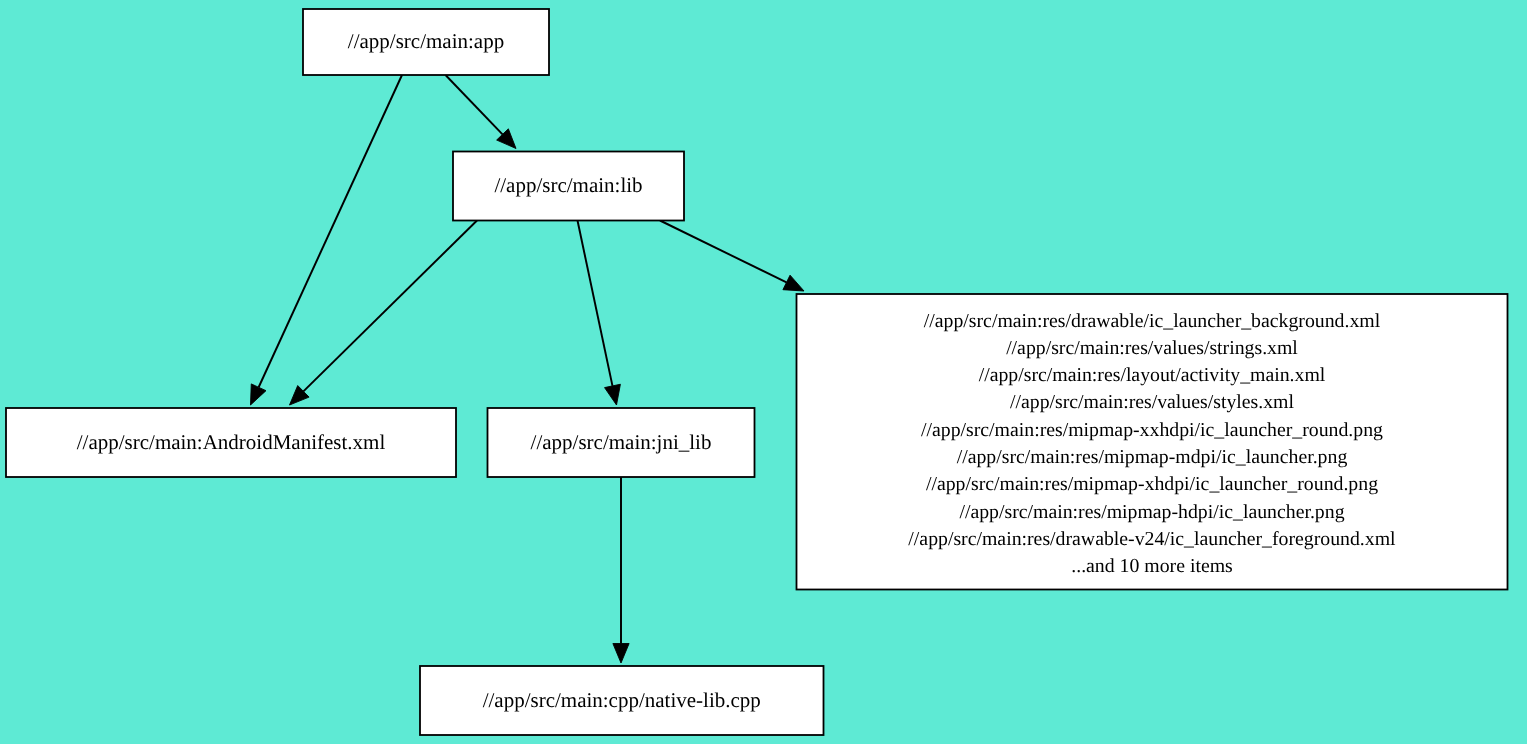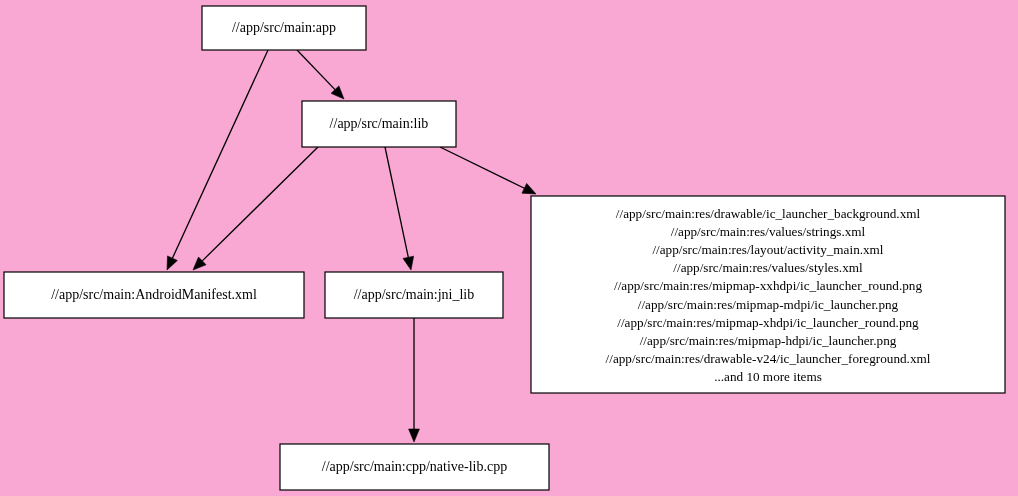--- a/index.html
+++ b/index.html
@@ -10,21 +10,21 @@
   body {
     width: 1018px;
     height: 496px;
     overflow: hidden;
     font-family: "Liberation Serif", serif;
   }
   #graph-root {
     position: relative;
     width: 1018px;
     height: 496px;
-    background: #f9a8d4;
+    background: #5eead4;
   }
   svg#graph-canvas {
     position: absolute;
     top: 0;
     left: 0;
     width: 1018px;
     height: 496px;
     display: block;
   }
   .node-box {

